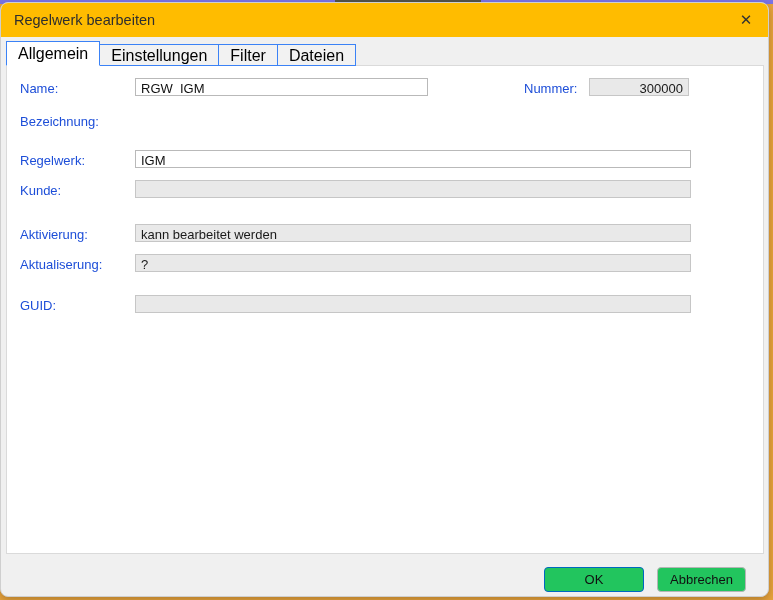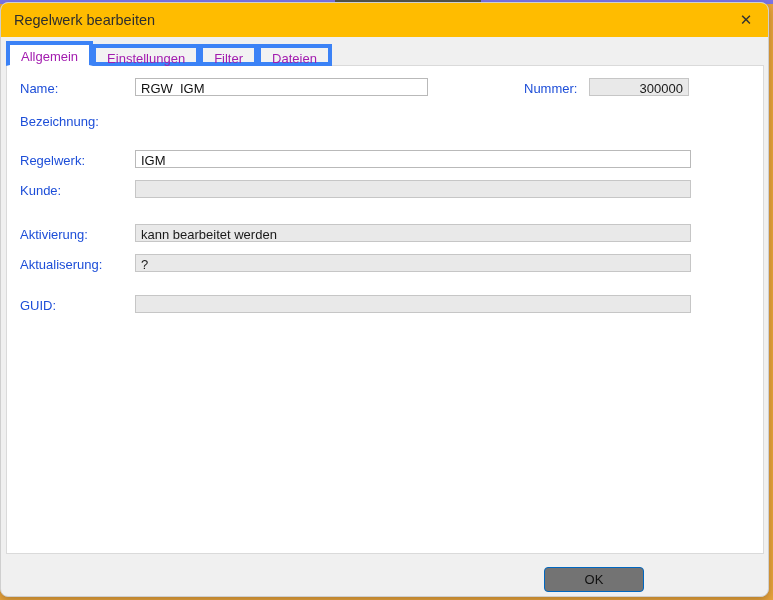--- a/index.html
+++ b/index.html
@@ -26,22 +26,22 @@
   .titlebar .title { margin-left:13px; font-size:14.5px; color:#2e2e2e; }
   .close-btn {
     position:absolute; right:6px; top:2px; width:32px; height:30px;
     display:flex; align-items:center; justify-content:center;
     font-size:15px; color:#333; cursor:default;
   }
 
   
   .tabstrip { position:absolute; left:5px; top:38px; display:flex; align-items:flex-end; z-index:2; }
   .tab {
-    height:22px; line-height:21px; padding:0 11px; font-size:13px; color:#a21caf;
-    background:#f2f2f2; border:4px solid #3b82f6; margin-right:-1px;
+    height:22px; line-height:21px; padding:0 11px; font-size:16px; color:#000000;
+    background:#f2f2f2; border:1px solid #3b82f6; margin-right:-1px;
   }
   .tab.active {
     height:25px; line-height:24px; background:#fff; border-bottom:1px solid #fff;
     position:relative; z-index:3;
   }
 
   
   .page {
     position:absolute; left:5px; top:62px; width:758px; height:489px;
     background:#ffffff; border:1px solid #dadada; z-index:1;
@@ -55,21 +55,21 @@
   }
   .field.short { width:293px; }
   .field.disabled { background:#e9e9e9; border-color:#c6c6c6; color:#1a1a1a; }
   .field.num { left:582px; width:100px; text-align:right; }
   .field.focused { border-color:#8f8f8f; border-bottom:2px solid #005fb8; }
   .sel { background:#0078d7; color:#fff; }
 
   
   .btn {
     position:absolute; top:564px; height:25px; border-radius:4px;
-    background:#737373; font-size:13px; color:#111;
+    background:#22c55e; font-size:13px; color:#111;
     display:flex; align-items:center; justify-content:center; cursor:default;
   }
   .btn.ok { left:543px; width:100px; border:1.5px solid #0067c0; }
   .btn.cancel { left:656px; width:89px; border:1px solid #b5b5b5; }
 </style>
 </head>
 <body>
 
 <div class="bg-top-strip"></div>
 <div class="bg-top-dark"></div>
@@ -109,14 +109,15 @@
 
     <span class="lbl" style="top:191px">Aktualiserung:</span>
     <div class="field disabled" style="top:188px">?</div>
 
     <span class="lbl" style="top:232px">GUID:</span>
     <div class="field disabled" style="top:229px"></div>
 
   </div>
 
   <div class="btn ok">OK</div>
+  <div class="btn cancel">Abbrechen</div>
 
 </div>
 
 </body></html>

